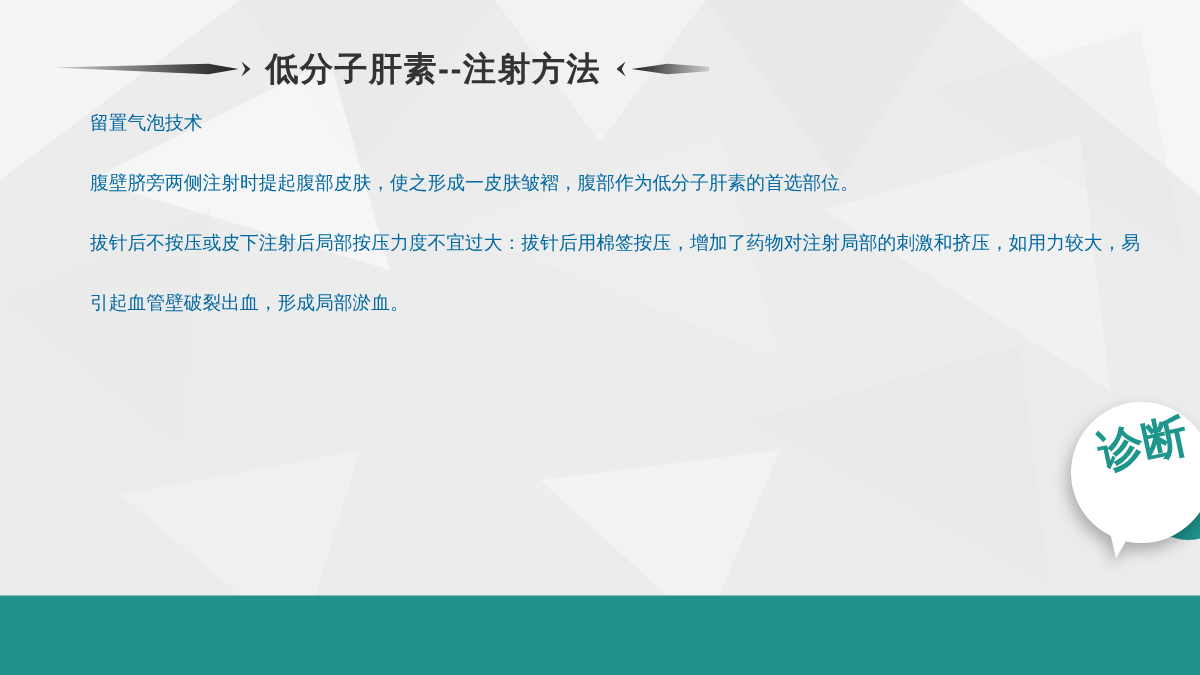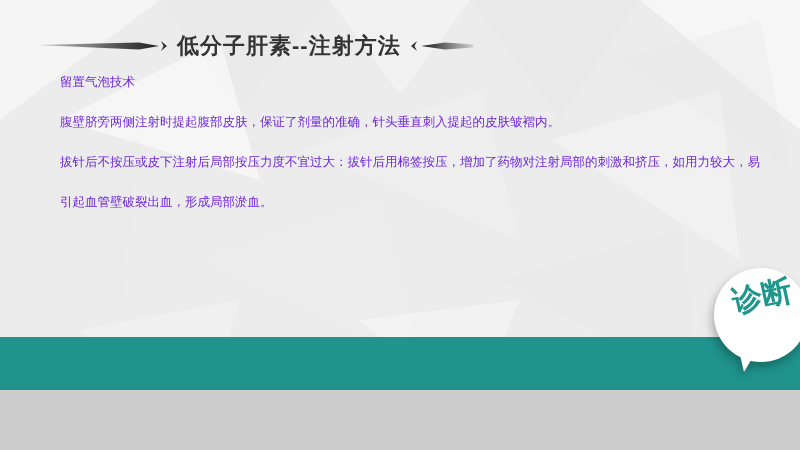--- a/index.html
+++ b/index.html
@@ -1,35 +1,35 @@
 <!DOCTYPE html>
 <html><head>
 <meta charset="utf-8">
 <style>
   html,body{margin:0;padding:0;background:#ccc;}
   .slide{
-    position:relative;width:800px;height:390px;overflow:hidden;
+    position:relative;width:800px;height:450px;overflow:hidden;
     background:#ececec;
     font-family:"Liberation Sans","DejaVu Sans",sans-serif;
   }
   .bg-poly{position:absolute;left:0;top:0;width:800px;height:450px;}
   
   .title-row{
     position:absolute;left:35px;top:30px;height:32px;
     display:flex;align-items:center;gap:10px;z-index:2;
   }
   .title-text{
     margin:0;font-size:22px;font-weight:bold;color:#333;
     letter-spacing:1px;white-space:nowrap;
   }
   .arrow-svg{display:block;}
   
   .content{
     position:absolute;left:60px;top:62px;width:700px;z-index:2;
-    font-size:12.5px;line-height:40px;color:#6d28d9;
+    font-size:12.5px;line-height:40px;color:#0369a1;
     text-align:justify;
   }
   .content p{margin:0;}
   .content p.indent{text-indent:2em;}
   
   .footer-bar{
     position:absolute;left:0;bottom:0;width:800px;height:53px;
     background:#1f938c;z-index:3;
   }
   
@@ -100,21 +100,21 @@
           <stop offset="1" stop-color="#cfcfcf"></stop>
         </linearGradient>
       </defs>
       <polygon points="6,2 0,7 6,12 3.5,7" fill="#333333"></polygon>
       <polygon points="10,7 34,3.5 62,5.5 62,8.5 34,10.5" fill="url(#ndlR)"></polygon>
     </svg>
   </div>
 
   <div class="content">
     <p>留置气泡技术</p>
-    <p>腹壁脐旁两侧注射时提起腹部皮肤，保证了剂量的准确，针头垂直刺入提起的皮肤皱褶内。</p>
+    <p>腹壁脐旁两侧注射时提起腹部皮肤，使之形成一皮肤皱褶，腹部作为低分子肝素的首选部位。</p>
     <p>拔针后不按压或皮下注射后局部按压力度不宜过大：拔针后用棉签按压，增加了药物对注射局部的刺激和挤压，如用力较大，易引起血管壁破裂出血，形成局部淤血。</p>
   </div>
 
   <div class="bubble-back"></div>
 
   <div class="bubble-wrap">
     <div class="bubble-circle"></div>
     <div class="bubble-tail"></div>
   </div>
   <div class="bubble-label">诊断</div>

